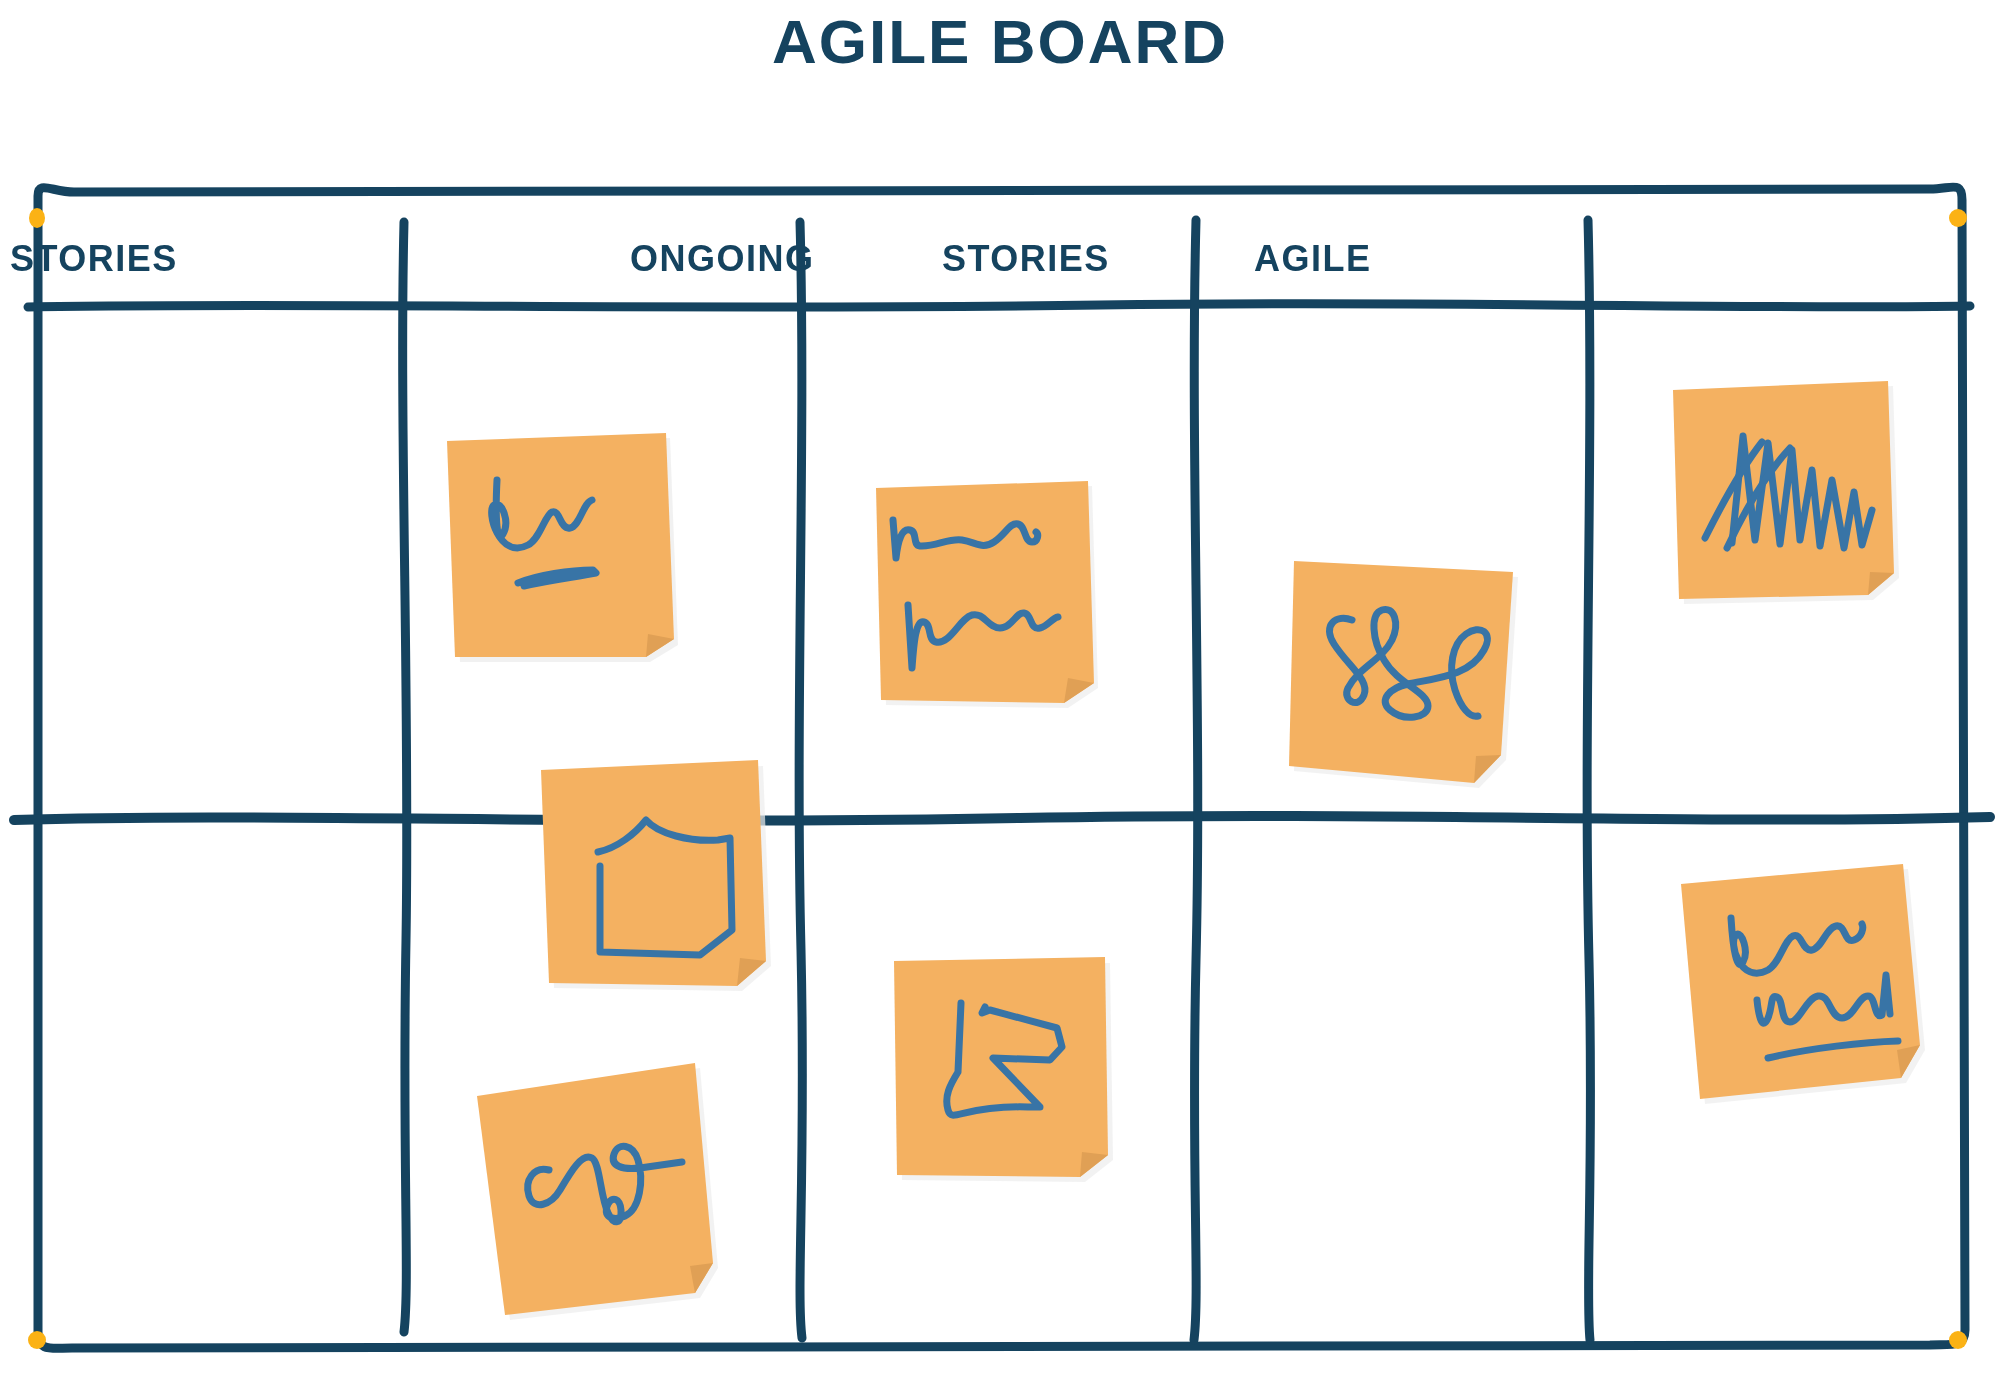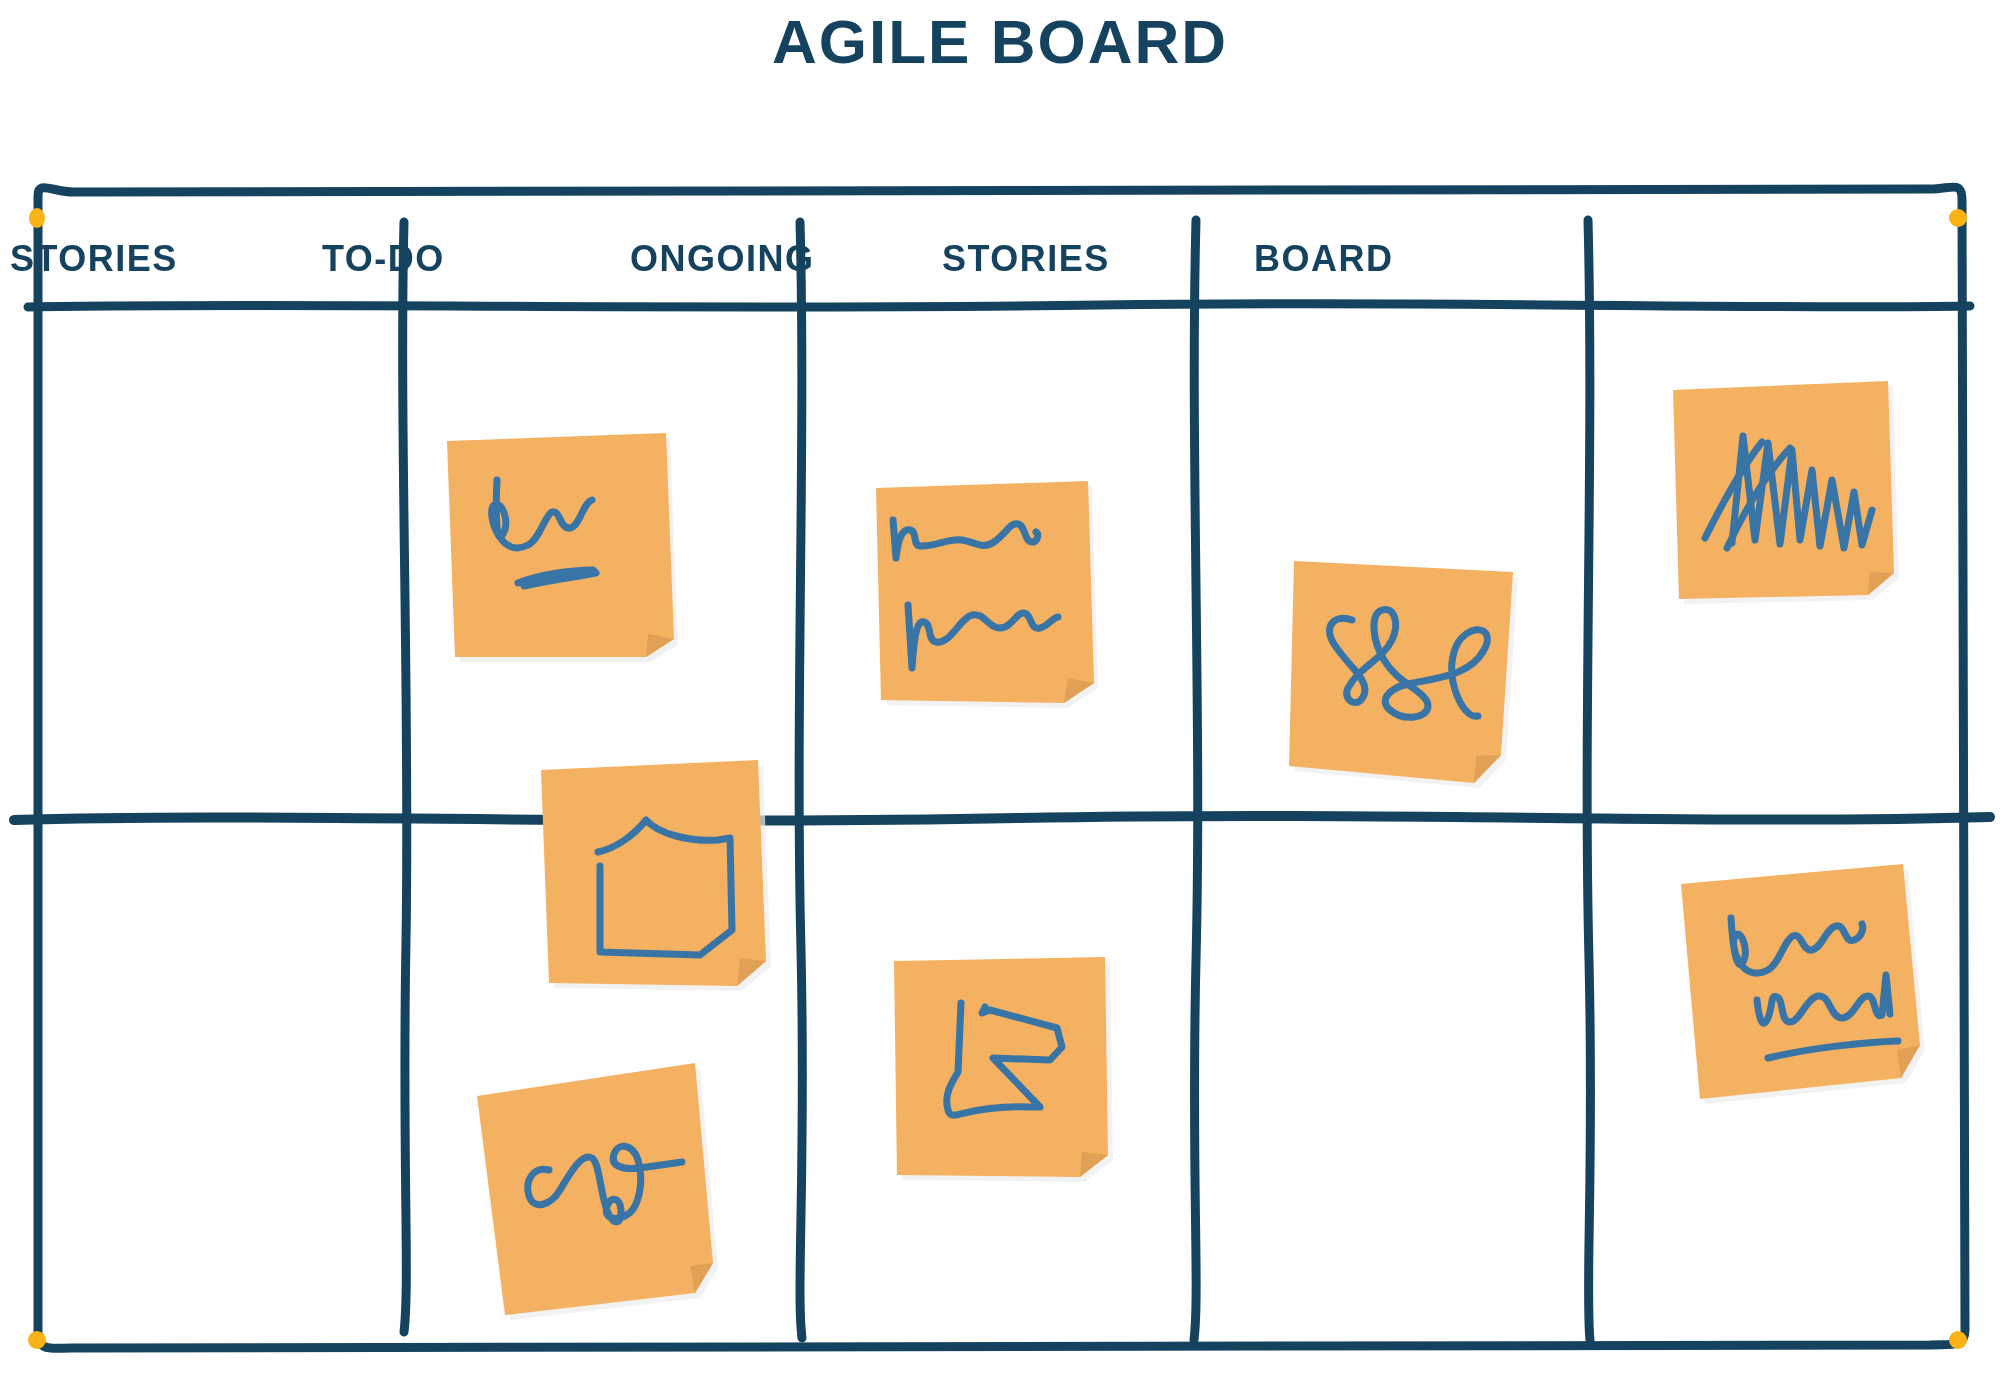--- a/index.html
+++ b/index.html
@@ -209,21 +209,20 @@
                  C 1830 994, 1830 1018, 1842 1018 C 1854 1018, 1858 996, 1868 996
                  C 1876 996, 1874 1020, 1882 1015 L 1886 975 L 1890 1014"></path>
         <path d="M 1768 1058 C 1810 1048, 1865 1042, 1898 1041"></path>
       </g>
     </g>
 
   </svg>
 
   <div class="col-header" style="left:10px; top:238px; width:300px;">STORIES</div>
 
-  <div class="col-header" style="left:322px; top:238px; width:300px;">TO-DO</div>
 
   <div class="col-header" style="left:630px; top:238px; width:300px;">ONGOING</div>
 
   <div class="col-header" style="left:942px; top:238px; width:300px;">STORIES</div>
 
-  <div class="col-header" style="left:1254px; top:238px; width:300px;">BOARD</div>
+  <div class="col-header" style="left:1254px; top:238px; width:300px;">AGILE</div>
 
 </div>
 
 </body></html>

